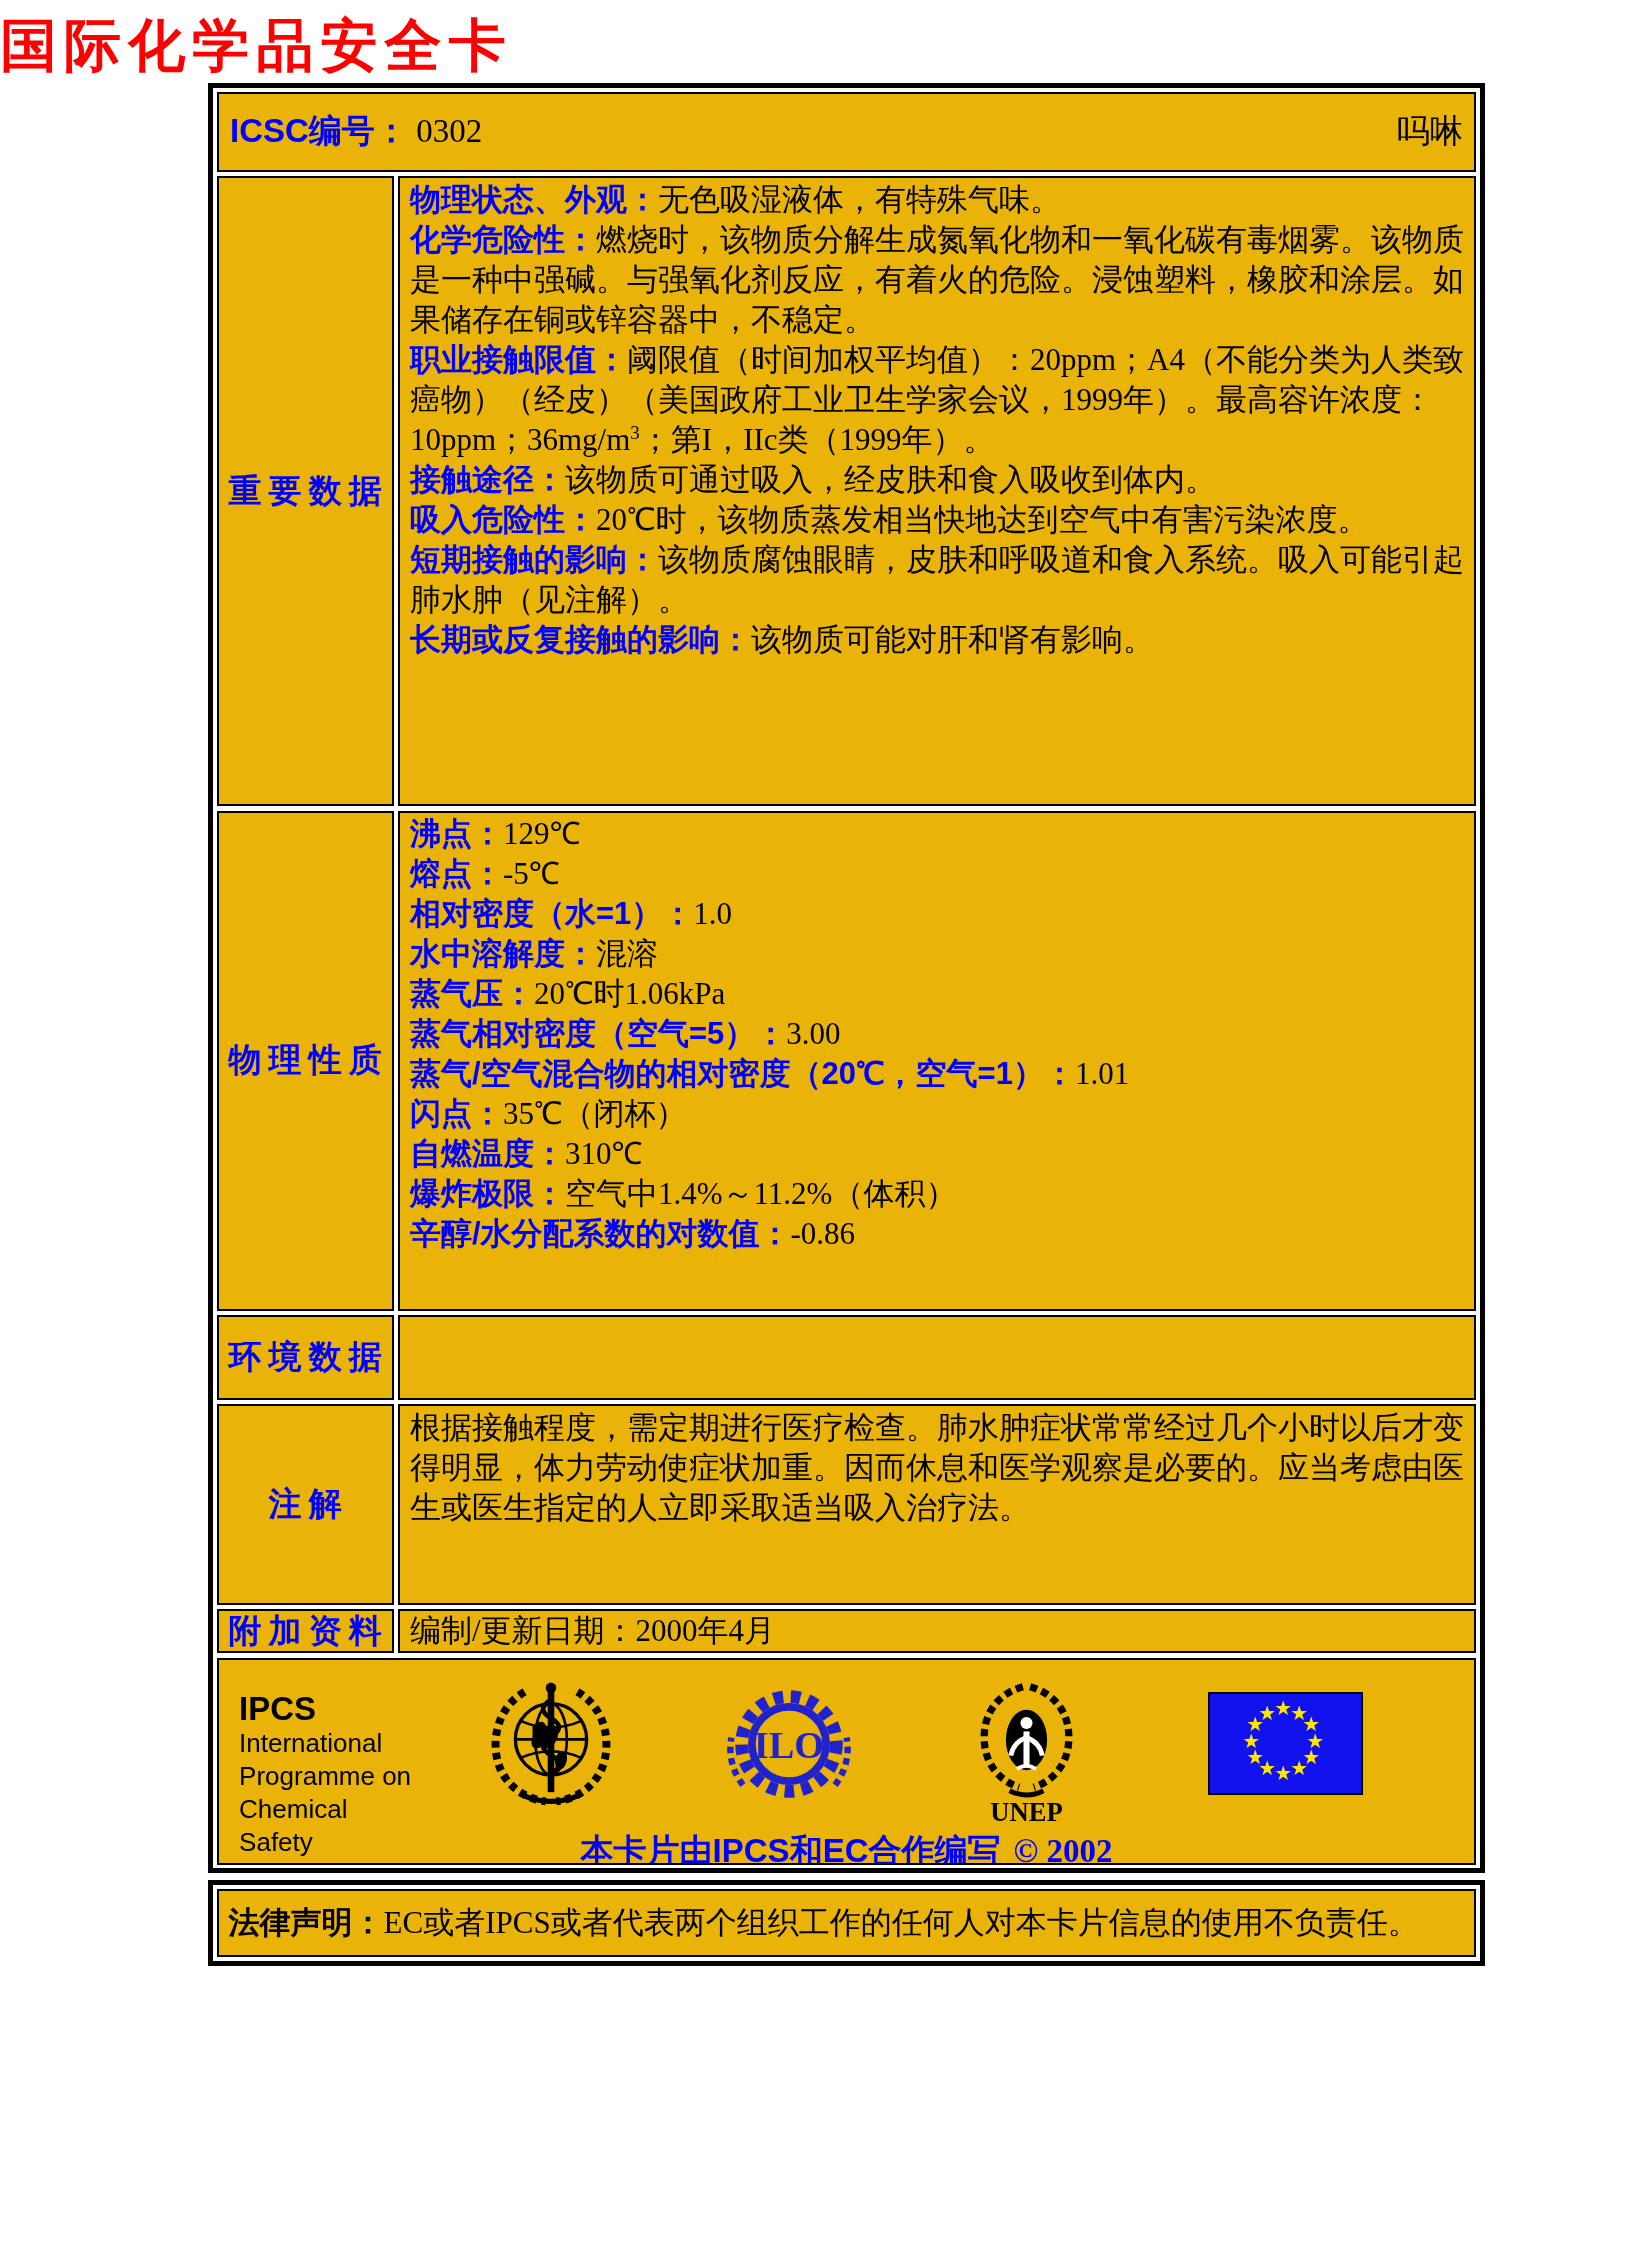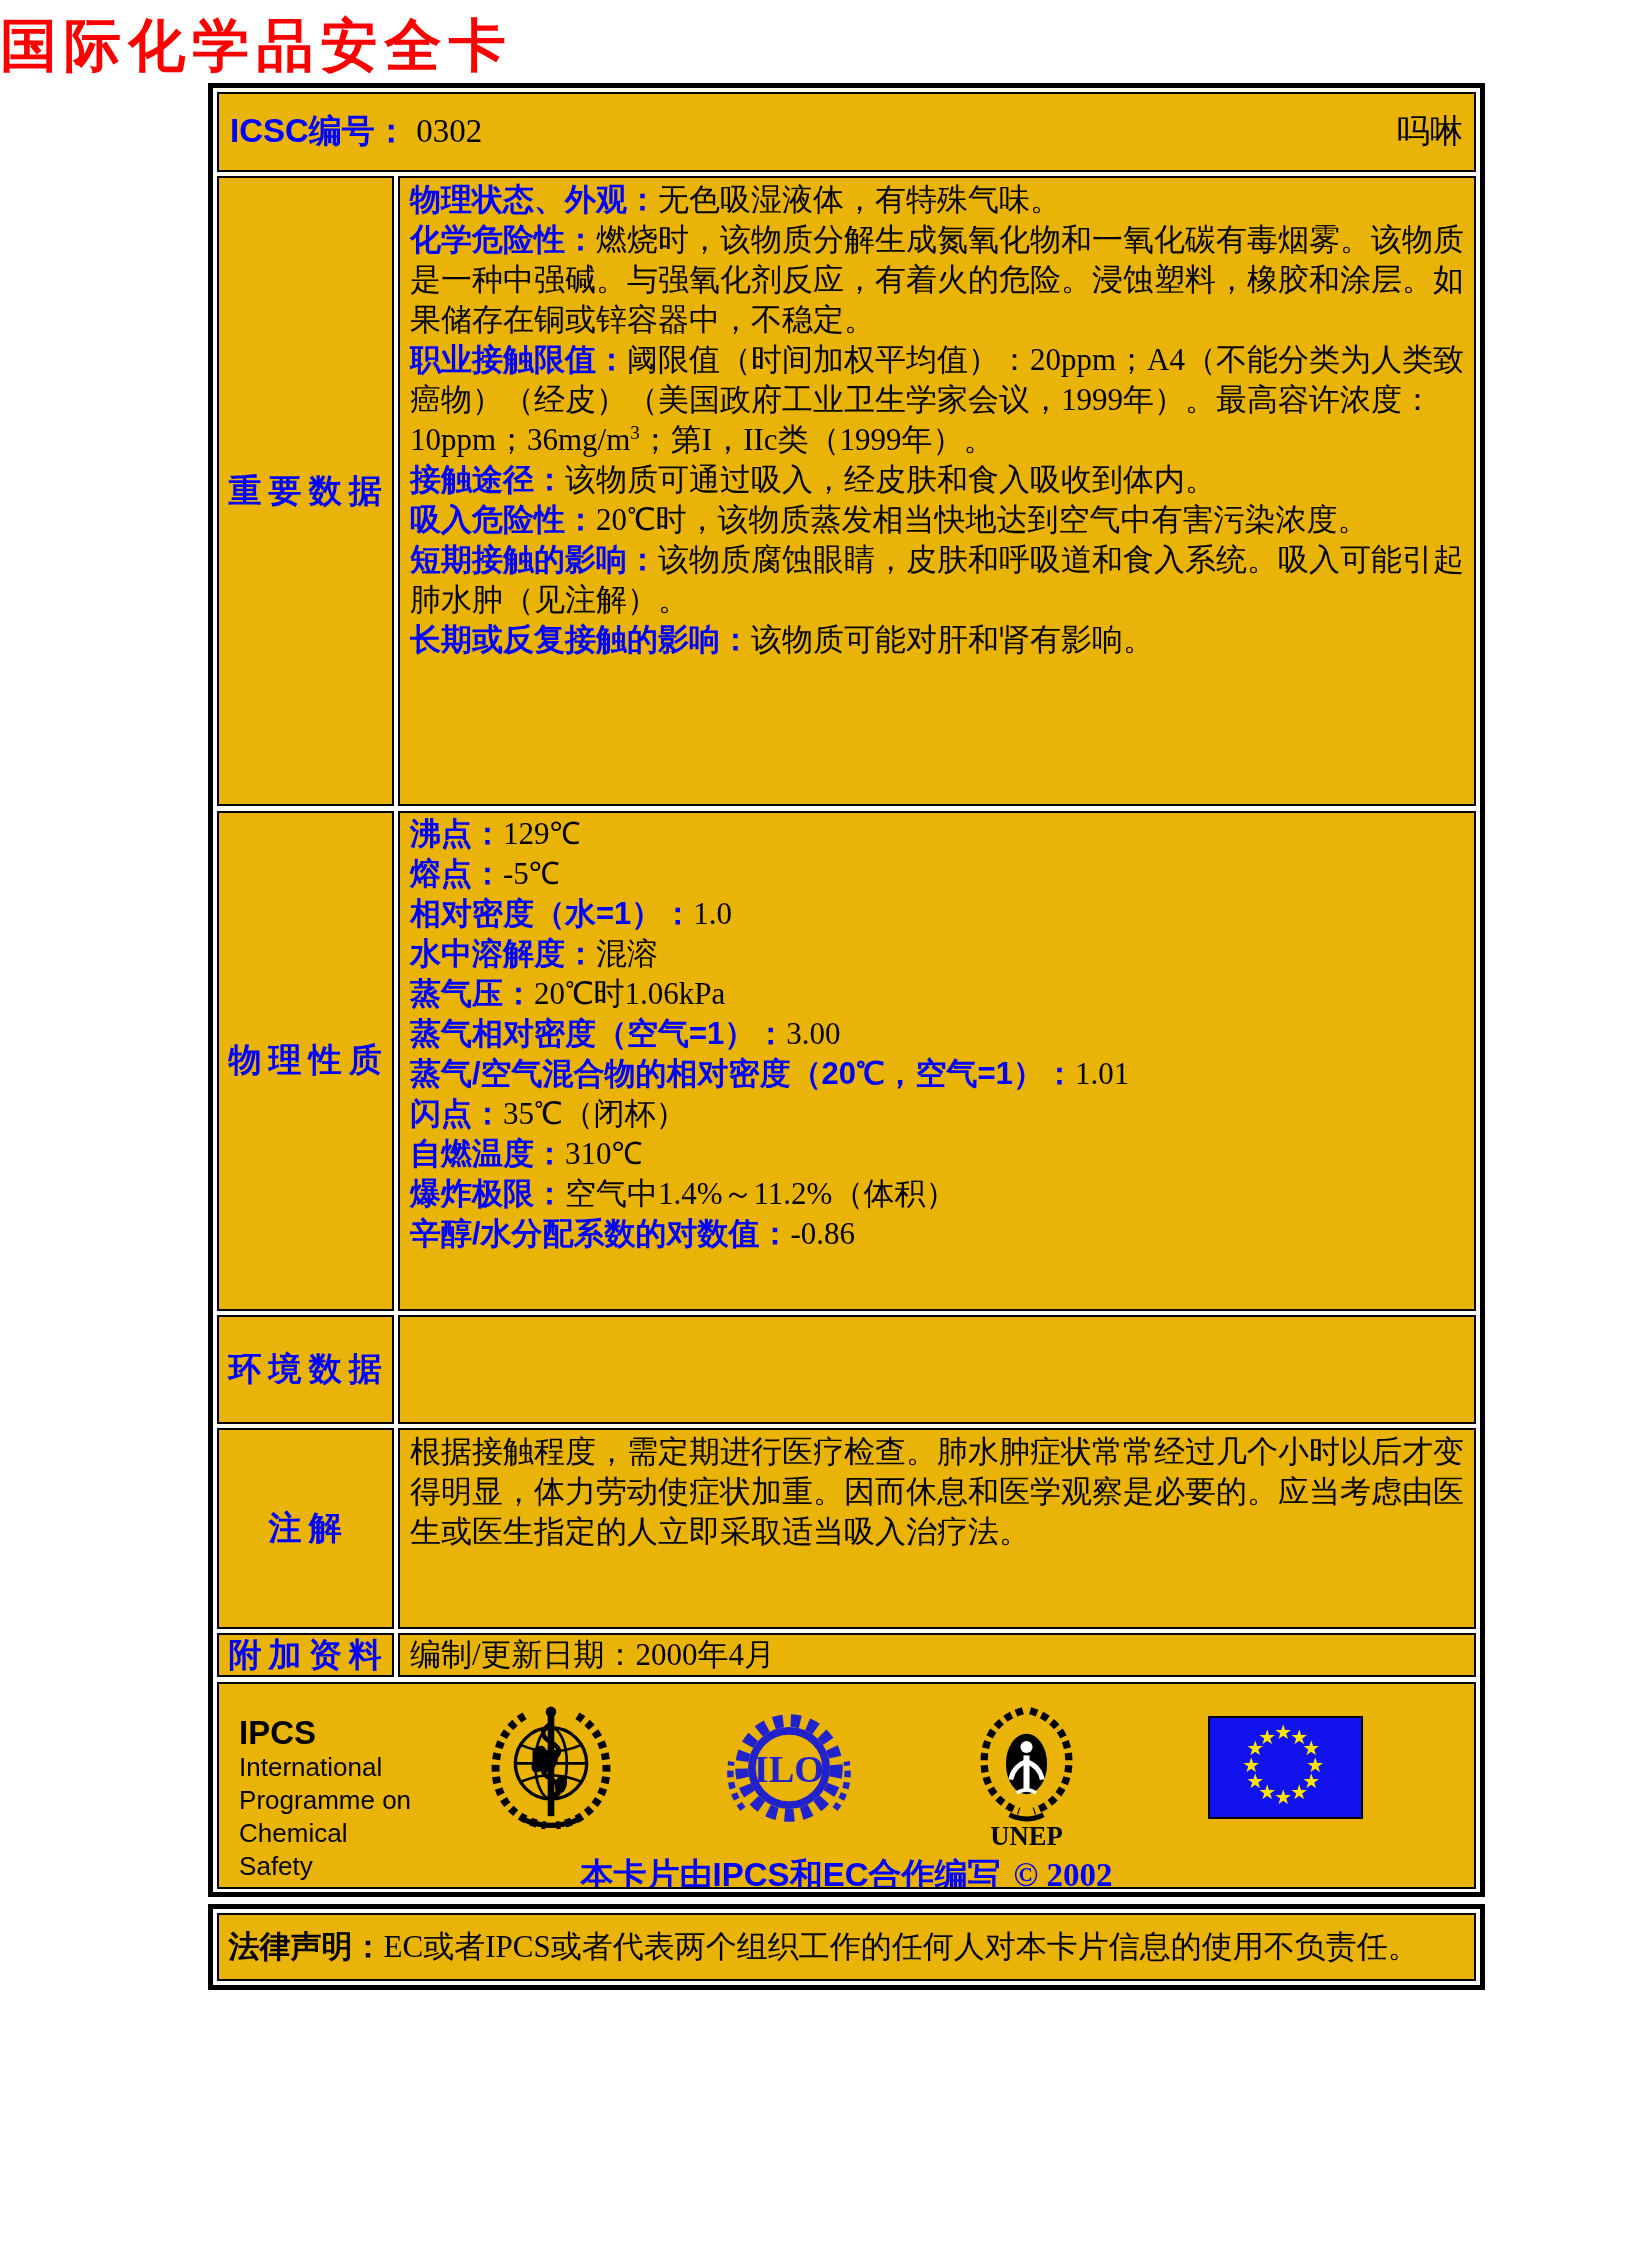--- a/index.html
+++ b/index.html
@@ -25,21 +25,21 @@
   .tbl.legal { margin-top: 7.1px; }
 
   .row { display: flex; gap: 4.3px; margin-bottom: 4.3px; align-items: stretch; }
   .row:last-child { margin-bottom: 0; }
   .cell { border: 2.8px solid #000; background: #eab308; }
   .cell-full { flex: 1 1 auto; }
 
   .r-icsc { height: 80px; }
   .r-important { height: 630px; }
   .r-physical { height: 500px; }
-  .r-environment { height: 109px; }
+  .r-environment { height: 85px; }
   .r-notes { height: 201px; }
   .r-additional { height: 44px; }
   .r-logos { height: 207px; }
   .r-legal { height: 68px; }
 
   .label-cell { flex: 0 0 177px; width: 177px; display: flex; align-items: center; justify-content: center; overflow: hidden; }
   .label-text {
     color: #0000FF; font-family: "Liberation Sans", sans-serif; font-weight: bold;
     font-size: 33px; letter-spacing: 7.1px; text-indent: 7.1px; white-space: nowrap;
   }
@@ -117,21 +117,21 @@
       <div class="row r-physical">
         <div class="cell label-cell">
           <span class="label-text">物理性质</span>
         </div>
         <div class="cell content-cell">
             <div class="para"><span class="seg-l">沸点：</span><span class="seg-n">129℃</span></div>
             <div class="para"><span class="seg-l">熔点：</span><span class="seg-n">-5℃</span></div>
             <div class="para"><span class="seg-l">相对密度（水=1）：</span><span class="seg-n">1.0</span></div>
             <div class="para"><span class="seg-l">水中溶解度：</span><span class="seg-n">混溶</span></div>
             <div class="para"><span class="seg-l">蒸气压：</span><span class="seg-n">20℃时1.06kPa</span></div>
-            <div class="para"><span class="seg-l">蒸气相对密度（空气=1）：</span><span class="seg-n">3.00</span></div>
+            <div class="para"><span class="seg-l">蒸气相对密度（空气=5）：</span><span class="seg-n">3.00</span></div>
             <div class="para"><span class="seg-l">蒸气/空气混合物的相对密度（20℃，空气=1）：</span><span class="seg-n">1.01</span></div>
             <div class="para"><span class="seg-l">闪点：</span><span class="seg-n">35℃（闭杯）</span></div>
             <div class="para"><span class="seg-l">自燃温度：</span><span class="seg-n">310℃</span></div>
             <div class="para"><span class="seg-l">爆炸极限：</span><span class="seg-n">空气中1.4%～11.2%（体积）</span></div>
             <div class="para"><span class="seg-l">辛醇/水分配系数的对数值：</span><span class="seg-n">-0.86</span></div>
           </div>
       </div>
 
       <div class="row r-environment">
         <div class="cell label-cell">

